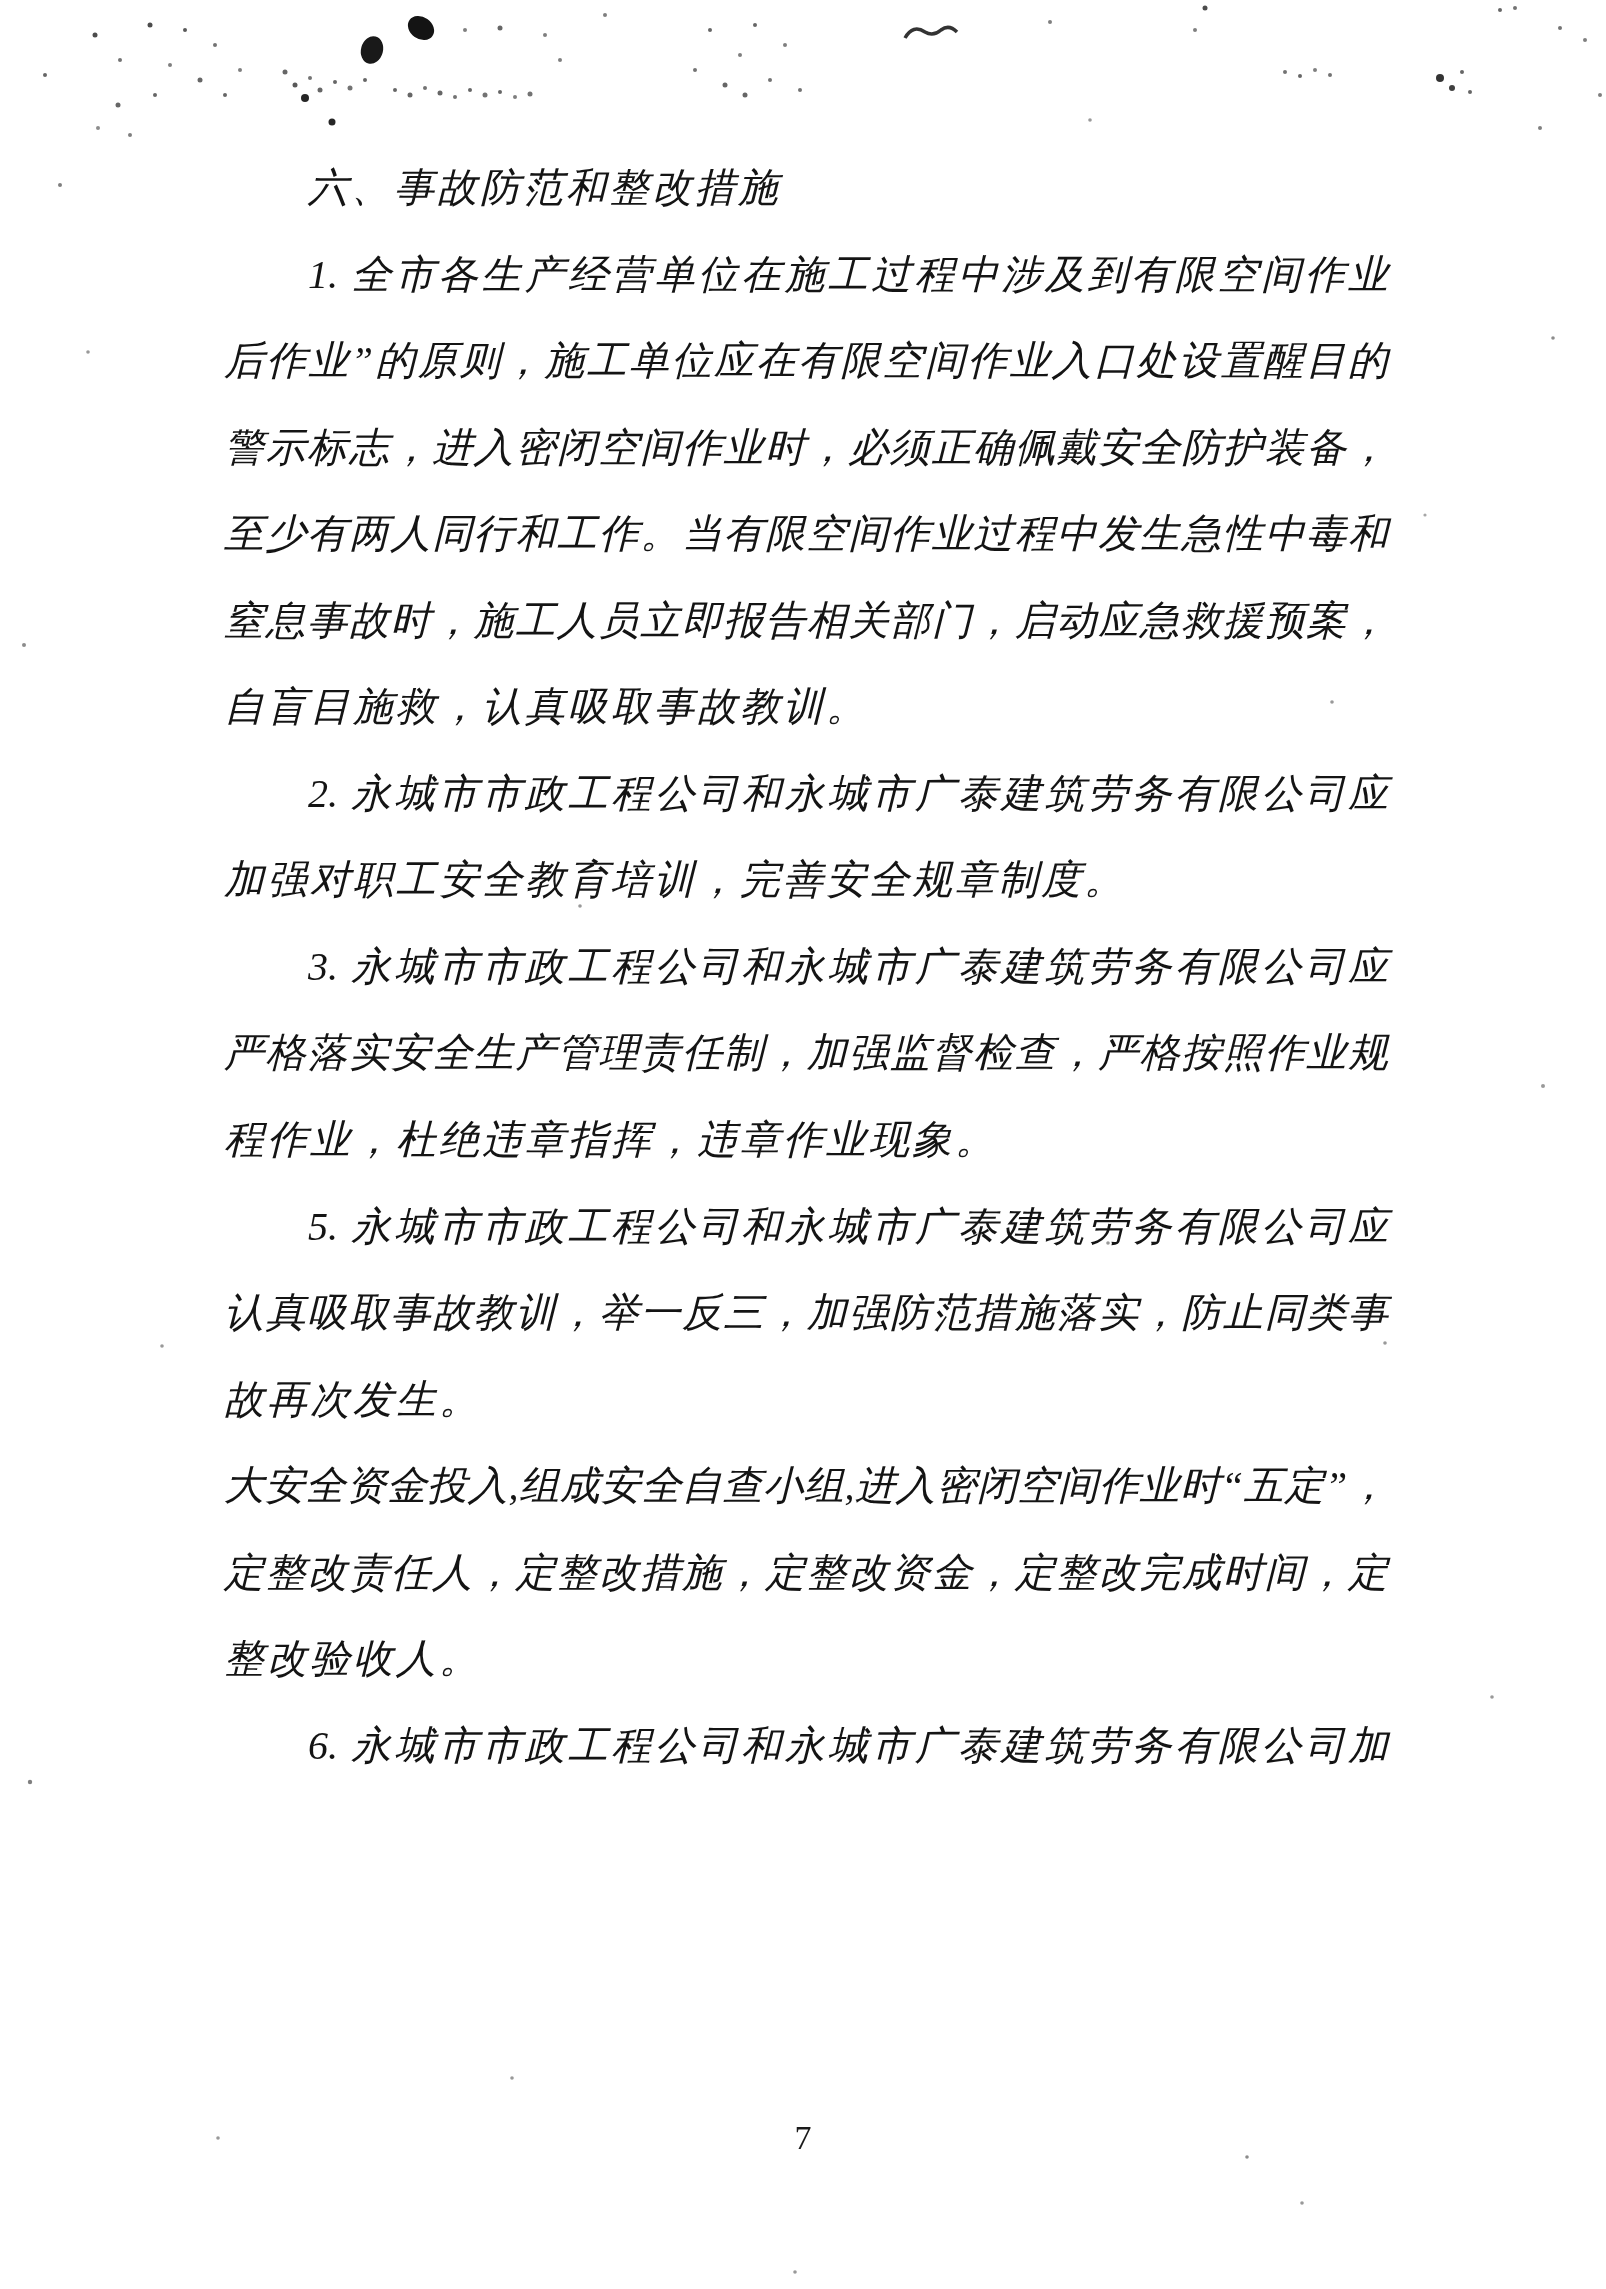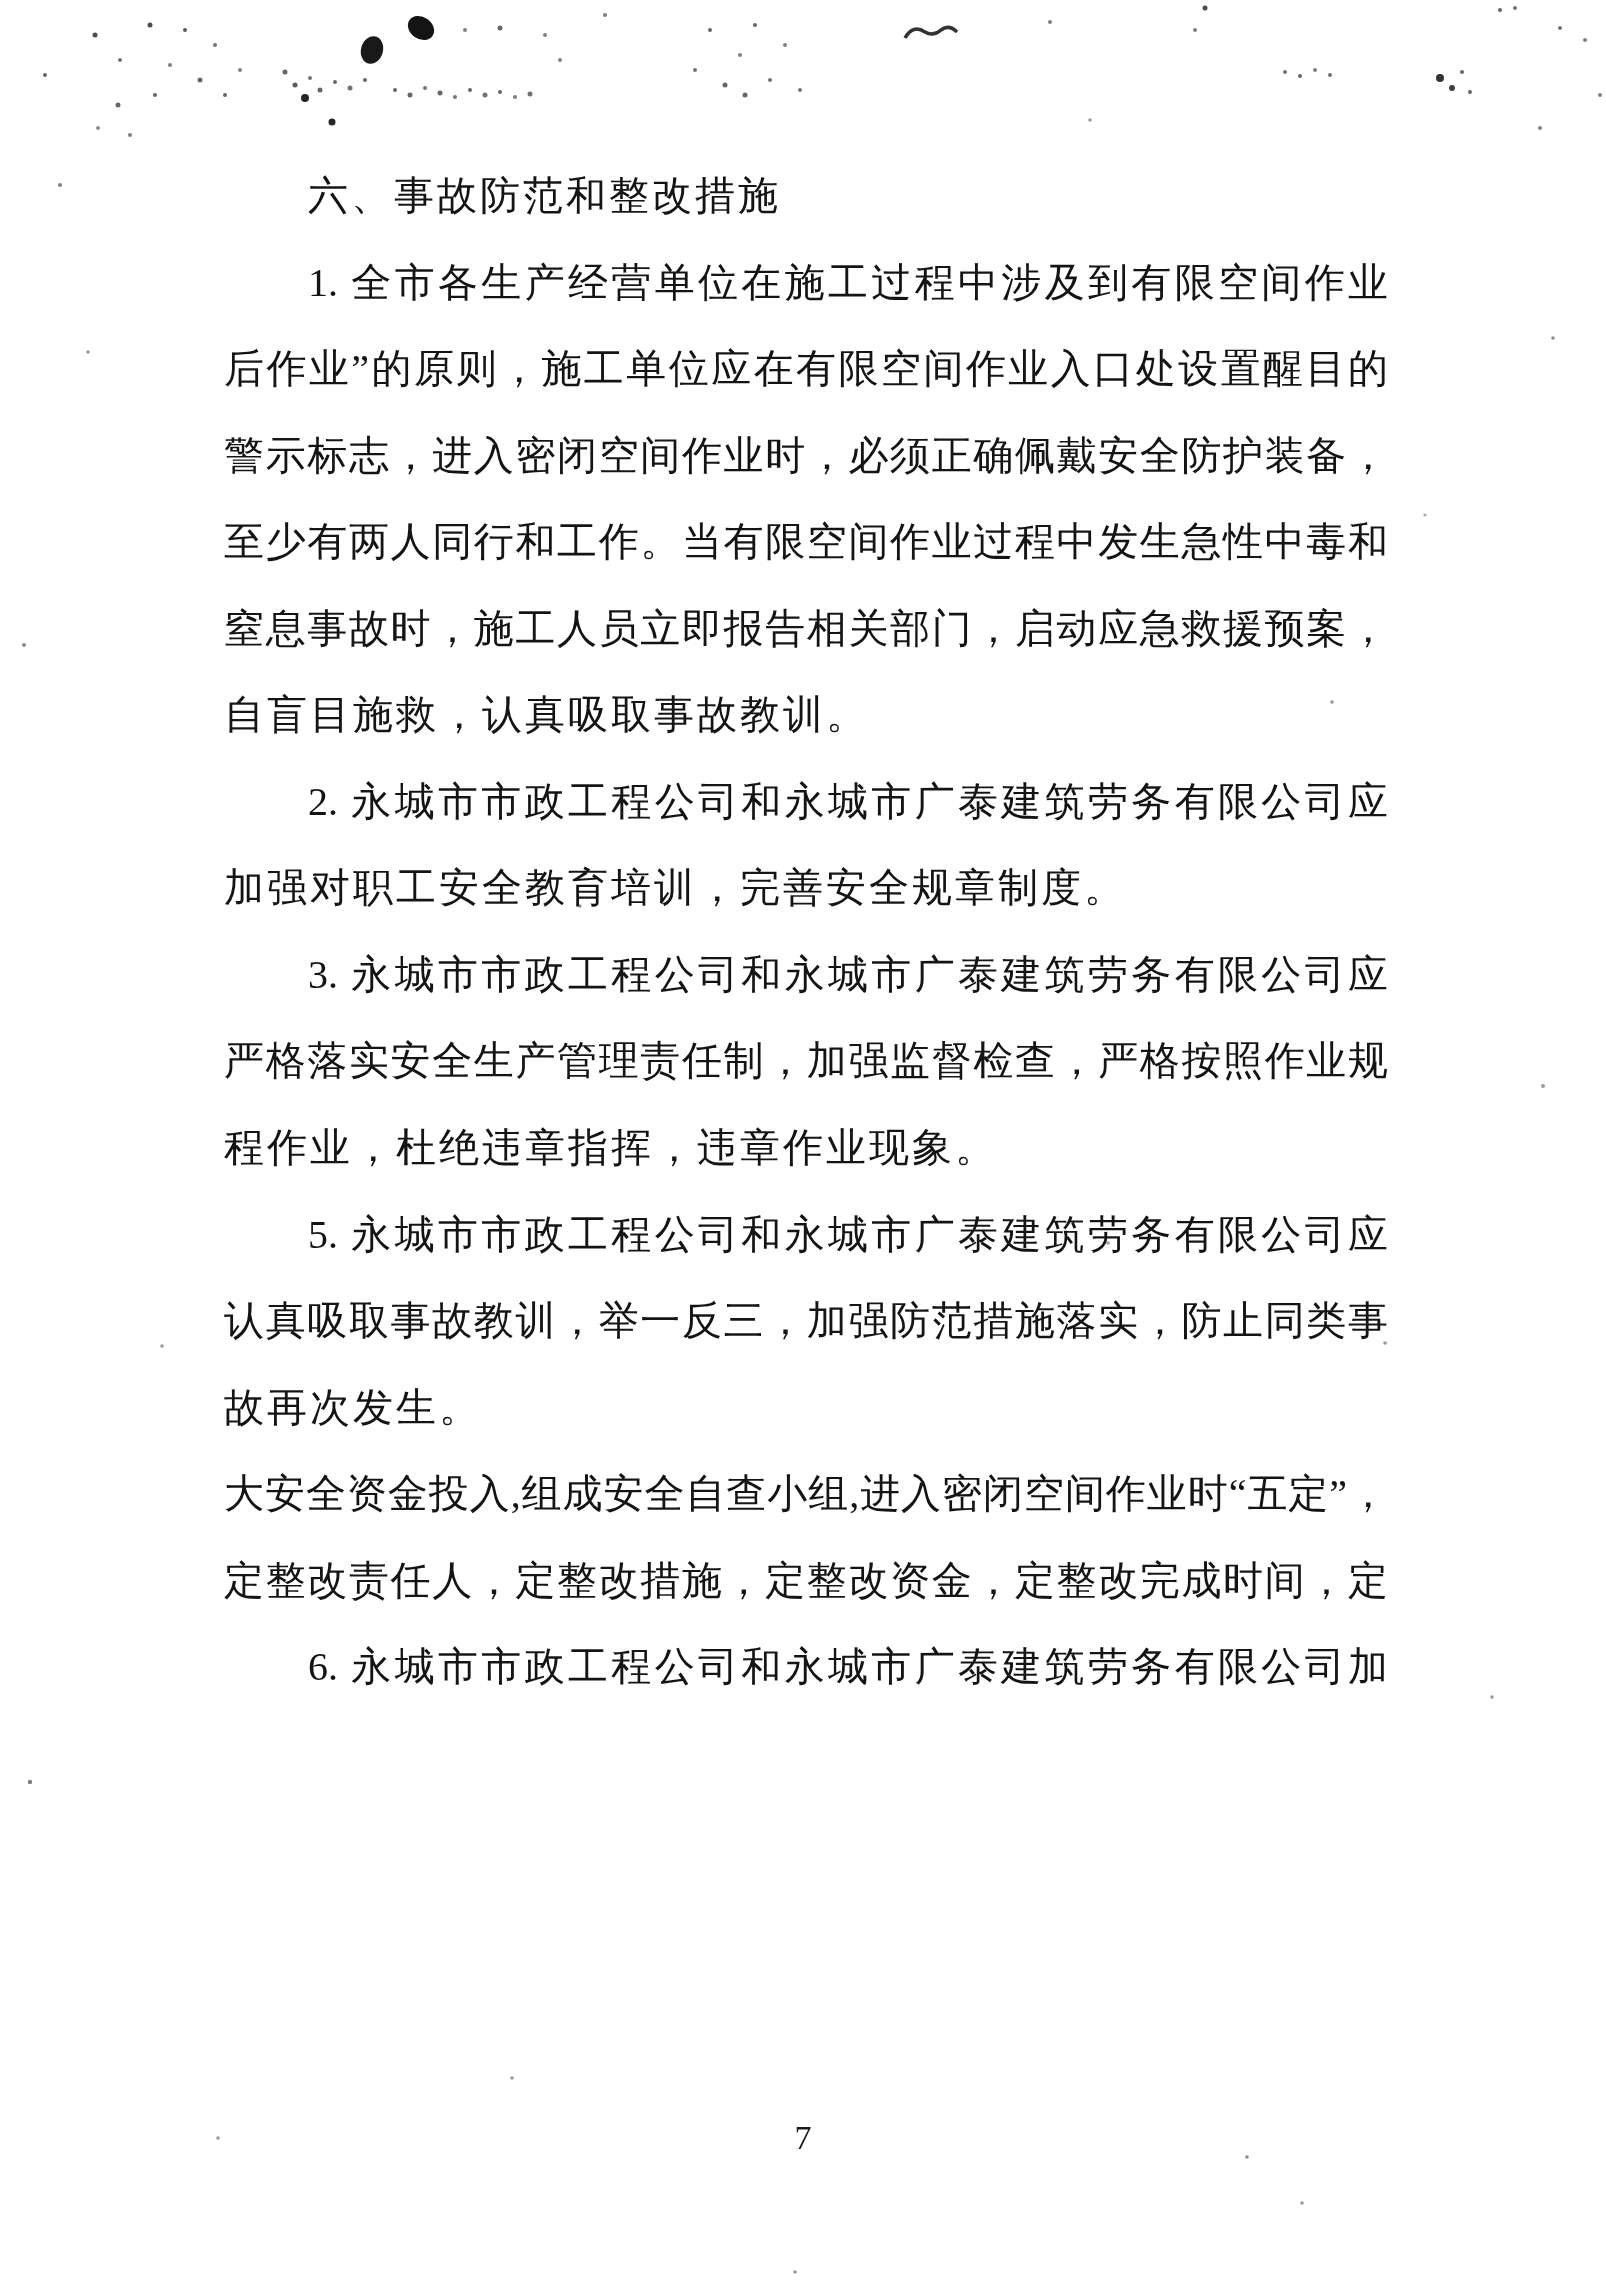--- a/index.html
+++ b/index.html
@@ -15,22 +15,23 @@
     width: 1606px; height: 2289px;
     background: #ffffff; overflow: hidden;
   }
   .noise {
     position: absolute; left: 0; top: 0;
     width: 1606px; height: 2289px;
     pointer-events: none;
   }
   .textblock {
     position: absolute;
-    left: 224px; top: 153px;
+    left: 224px; top: 145px;
     width: 1164px;
+    font-style: italic;
   }
   .line {
     font-size: 40px;
     height: 86.55px;
     line-height: 86.55px;
     text-align: justify;
     text-align-last: justify;
     white-space: normal;
     overflow: visible;
   }
@@ -167,18 +168,19 @@
     <div class="line first">2. 永城市市政工程公司和永城市广泰建筑劳务有限公司应</div>
     <div class="line end">加强对职工安全教育培训，完善安全规章制度。</div>
     <div class="line first">3. 永城市市政工程公司和永城市广泰建筑劳务有限公司应</div>
     <div class="line">严格落实安全生产管理责任制，加强监督检查，严格按照作业规</div>
     <div class="line end">程作业，杜绝违章指挥，违章作业现象。</div>
     <div class="line first">5. 永城市市政工程公司和永城市广泰建筑劳务有限公司应</div>
     <div class="line">认真吸取事故教训，举一反三，加强防范措施落实，防止同类事</div>
     <div class="line end">故再次发生。</div>
     <div class="line">大安全资金投入,组成安全自查小组,进入密闭空间作业时“五定”，</div>
     <div class="line">定整改责任人，定整改措施，定整改资金，定整改完成时间，定</div>
+    <div class="line end">整改验收人。</div>
     <div class="line first">6. 永城市市政工程公司和永城市广泰建筑劳务有限公司加</div>
   </div>
 
   <div class="pageno">7</div>
 
 </div>
 
 </body></html>

